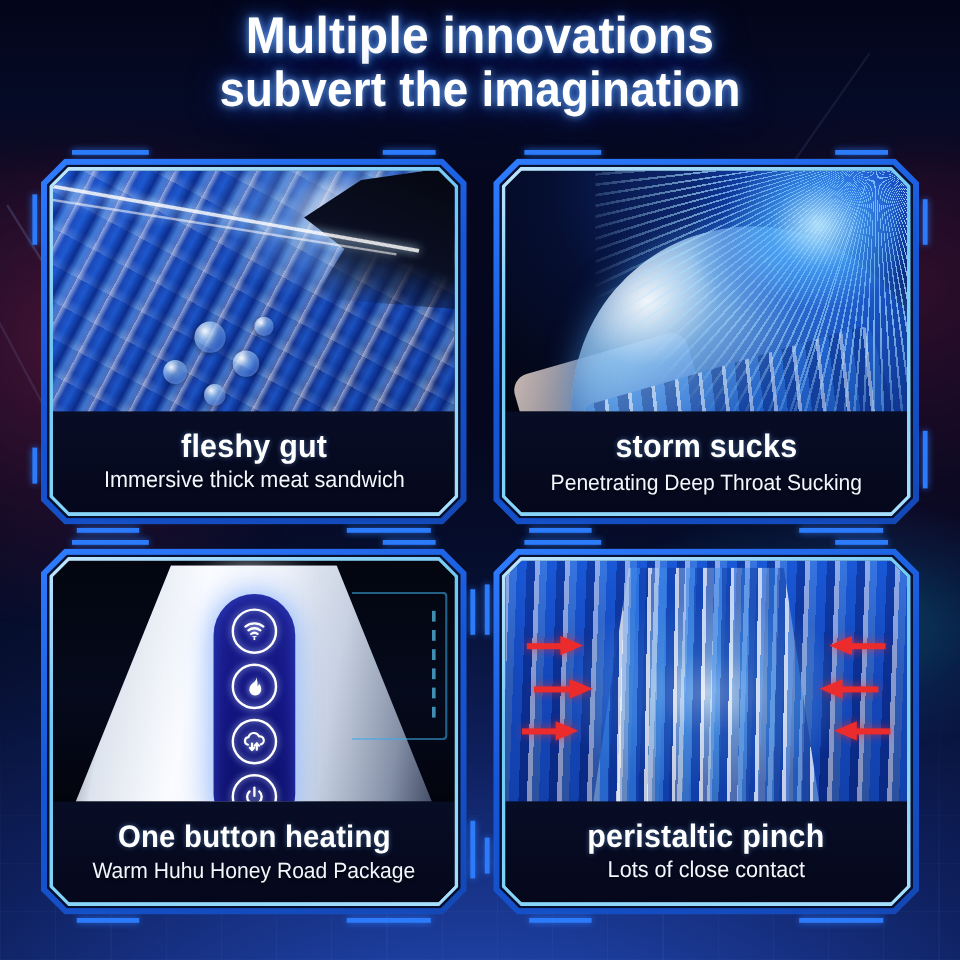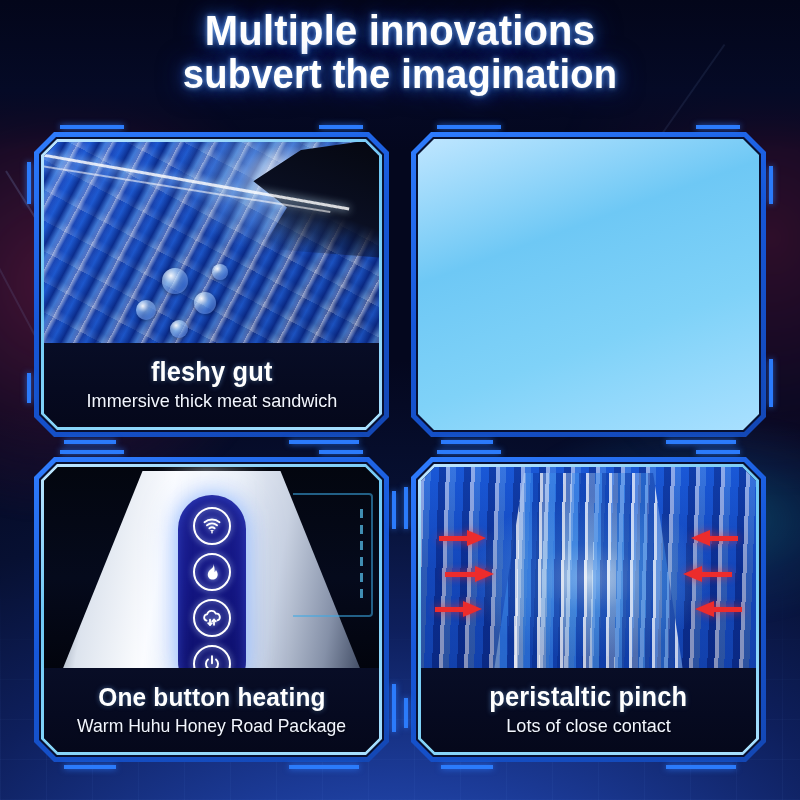--- a/index.html
+++ b/index.html
@@ -321,20 +321,33 @@
       <div class="tick t-lt"></div>
       <div class="tick t-lb"></div>
       <div class="tick t-bl"></div>
       <div class="tick t-br"></div>
     </div>
 
     <div class="card card-2">
       <div class="frame-outer"></div>
       <div class="frame-mid"></div>
       <div class="frame-inner"></div>
+      <div class="card-body">
+        <div class="media m2">
+          <div class="shaft"></div>
+          <div class="dome"></div>
+          <div class="domeband"></div>
+          <div class="burst"></div>
+          <div class="burstcore"></div>
+        </div>
+        <div class="caption">
+          <div class="cap-title">storm sucks</div>
+          <div class="cap-sub">Penetrating Deep Throat Sucking</div>
+        </div>
+      </div>
       <div class="tick t-tl"></div>
       <div class="tick t-tr"></div>
       <div class="tick t-rt"></div>
       <div class="tick t-rb"></div>
       <div class="tick t-bl"></div>
       <div class="tick t-br"></div>
     </div>
 
     <div class="card card-4">
       <div class="frame-outer"></div>

